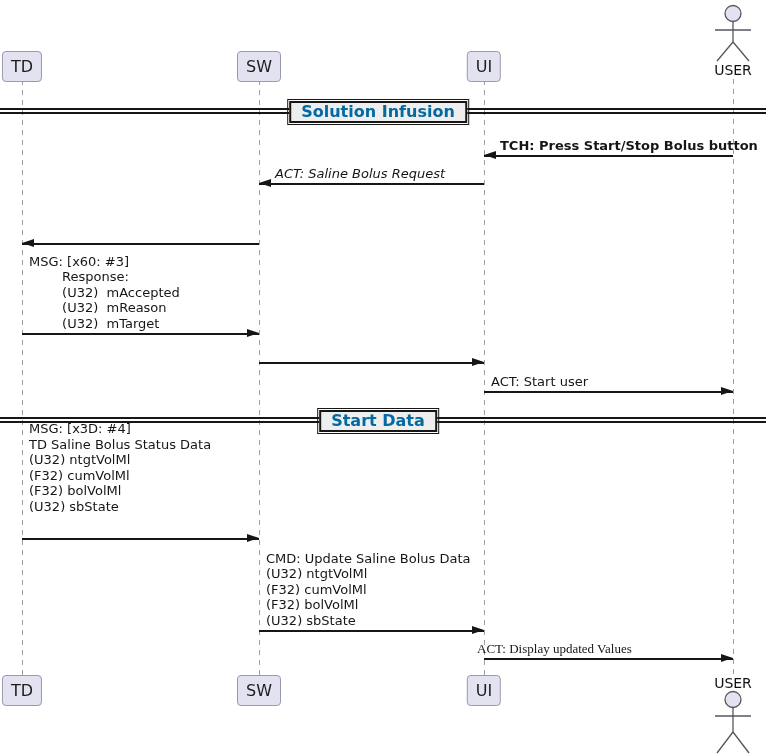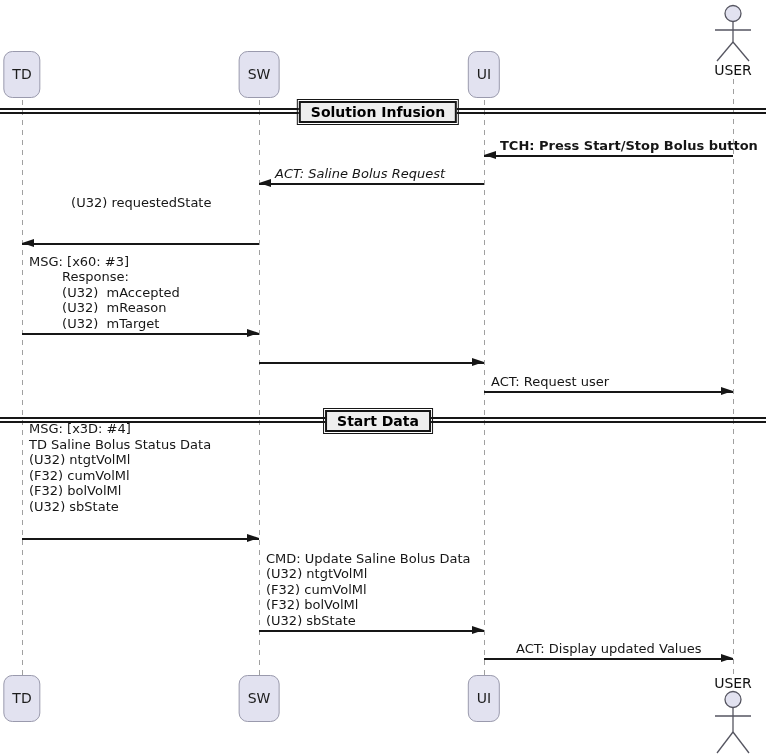--- a/index.html
+++ b/index.html
@@ -3,27 +3,27 @@
 <meta charset="utf-8">
 <style>
   html,body{margin:0;padding:0;background:#fff;}
   .stage{
     position:relative;width:766px;height:756px;overflow:hidden;background:#fff;
     font-family:"DejaVu Sans","Liberation Sans",sans-serif;
     --line:#161616;--lifeline:#A0A0A0;--pfill:#E2E2F0;--pborder:#9A9AAD;--dfill:#EEEEEE;--actor:#555560;
   }
   .lifeline{position:absolute;width:1px;background:repeating-linear-gradient(to bottom,var(--lifeline) 0 5px,transparent 5px 10px);}
   .pbox{position:absolute;transform:translateX(-50%);background:var(--pfill);border:1px solid var(--pborder);
-        border-radius:9px;padding:14px 8px;font-size:14px;line-height:17px;color:#1c1c1c;white-space:nowrap;}
+        border-radius:4px;padding:6px 8px;font-size:16px;line-height:17px;color:#1c1c1c;white-space:nowrap;}
   .actorlabel{position:absolute;transform:translateX(-50%);font-size:14px;line-height:15px;color:#111;white-space:nowrap;}
   .actorfig{position:absolute;}
   .divline{position:absolute;left:0;width:766px;height:2px;background:var(--line);}
   .divbox{position:absolute;transform:translateX(-50%);background:var(--dfill);border:2px solid var(--line);
           outline:1px solid var(--line);outline-offset:1px;padding:1px 10px;font-weight:bold;
-          font-size:14px;line-height:16px;color:#000000;white-space:nowrap;}
+          font-size:16px;line-height:16px;color:#0369a1;white-space:nowrap;}
   .mline{position:absolute;height:1.5px;background:var(--line);}
   .mhead{position:absolute;width:0;height:0;border-top:4.5px solid transparent;border-bottom:4.5px solid transparent;border-left:12px solid var(--line);}
   .mhead.left{border-left:none;border-right:12px solid var(--line);}
   .mlabel{position:absolute;font-size:13px;line-height:15.5px;white-space:pre;color:var(--line);}
 </style>
 </head>
 <body>
 
 <div id="stage" class="stage" style="--line: #161616; --lifeline: #A0A0A0; --pfill: #E2E2F0; --pborder: #9A9AAD; --dfill: #EEEEEE; --actor: #555560;">
     <div class="lifeline" style="left: 21.5px; top: 80px; height: 595px;"></div>
@@ -37,38 +37,38 @@
     <div class="divline" style="top: 421px;"></div>
     <div class="divbox" style="top: 410px; left: 378px;">Start Data</div>
     <div class="mline" style="left: 484px; top: 155px; width: 249px;"></div>
     <div class="mhead left" style="top: 151.25px; left: 484px;"></div>
     <div class="mlabel" style="left: 500px; top: 137.5px; font-weight: bold;"><div>TCH: Press Start/Stop Bolus button</div></div>
     <div class="mline" style="left: 259px; top: 183px; width: 225px;"></div>
     <div class="mhead left" style="top: 179.25px; left: 259px;"></div>
     <div class="mlabel" style="left: 275px; top: 165.5px; font-style: italic;"><div>ACT: Saline Bolus Request</div></div>
     <div class="mline" style="left: 22px; top: 243px; width: 237px;"></div>
     <div class="mhead left" style="top: 239.25px; left: 22px;"></div>
-    <div class="mlabel" style="left: 38px; top: 194.5px;"><div>        (U32) requestedState</div></div>
+    <div class="mlabel" style="left: 38px; top: 194.5px;"></div>
     <div class="mline" style="left: 22px; top: 333px; width: 237px;"></div>
     <div class="mhead" style="top: 329.25px; left: 247px;"></div>
     <div class="mlabel" style="left: 29px; top: 253.5px;"><div>MSG: [x60: #3]</div><div>        Response:</div><div>        (U32)  mAccepted</div><div>        (U32)  mReason</div><div>        (U32)  mTarget</div></div>
     <div class="mline" style="left: 259px; top: 362px; width: 225px;"></div>
     <div class="mhead" style="top: 358.25px; left: 472px;"></div>
     <div class="mline" style="left: 484px; top: 391px; width: 249px;"></div>
     <div class="mhead" style="top: 387.25px; left: 721px;"></div>
-    <div class="mlabel" style="left: 491px; top: 373.5px;"><div>ACT: Request user</div></div>
+    <div class="mlabel" style="left: 491px; top: 373.5px;"><div>ACT: Start user</div></div>
     <div class="mline" style="left: 22px; top: 538px; width: 237px;"></div>
     <div class="mhead" style="top: 534.25px; left: 247px;"></div>
     <div class="mlabel" style="left: 29px; top: 421px;"><div>MSG: [x3D: #4]</div><div>TD Saline Bolus Status Data</div><div>(U32) ntgtVolMl</div><div>(F32) cumVolMl</div><div>(F32) bolVolMl</div><div>(U32) sbState</div></div>
     <div class="mline" style="left: 259px; top: 630px; width: 225px;"></div>
     <div class="mhead" style="top: 626.25px; left: 472px;"></div>
     <div class="mlabel" style="left: 266px; top: 550.5px;"><div>CMD: Update Saline Bolus Data</div><div>(U32) ntgtVolMl</div><div>(F32) cumVolMl</div><div>(F32) bolVolMl</div><div>(U32) sbState</div></div>
     <div class="mline" style="left: 484px; top: 658px; width: 249px;"></div>
     <div class="mhead" style="top: 654.25px; left: 721px;"></div>
-    <div class="mlabel" style="left: 516px; top: 640.5px;"><div>ACT: Display updated Values</div></div>
+    <div class="mlabel" style="left: 477px; top: 640.5px; font-family: Liberation Serif, serif;"><div>ACT: Display updated Values</div></div>
     <div class="pbox" style="left: 22px; top: 51px;">TD</div>
     <div class="pbox" style="left: 22px; top: 675px;">TD</div>
     <div class="pbox" style="left: 259px; top: 51px;">SW</div>
     <div class="pbox" style="left: 259px; top: 675px;">SW</div>
     <div class="pbox" style="left: 484px; top: 51px;">UI</div>
     <div class="pbox" style="left: 484px; top: 675px;">UI</div>
     <div class="actorfig" style="left: 705px; top: 4px;"><svg width="56" height="70" viewBox="0 0 56 70">
         <circle cx="28" cy="9.5" r="8" fill="#E2E2F0" stroke="#555560" stroke-width="1.3"></circle>
         <line x1="28" y1="17.5" x2="28" y2="38" stroke="#555560" stroke-width="1.3"></line>
         <line x1="10" y1="26" x2="46" y2="26" stroke="#555560" stroke-width="1.3"></line>

